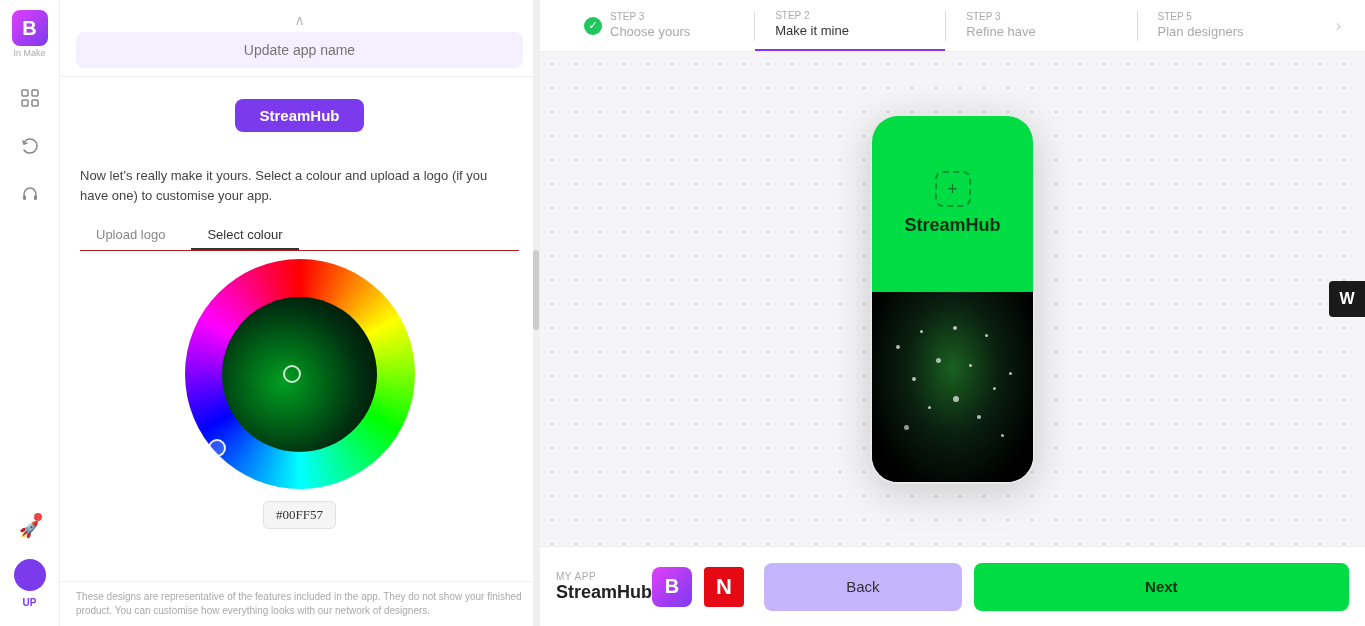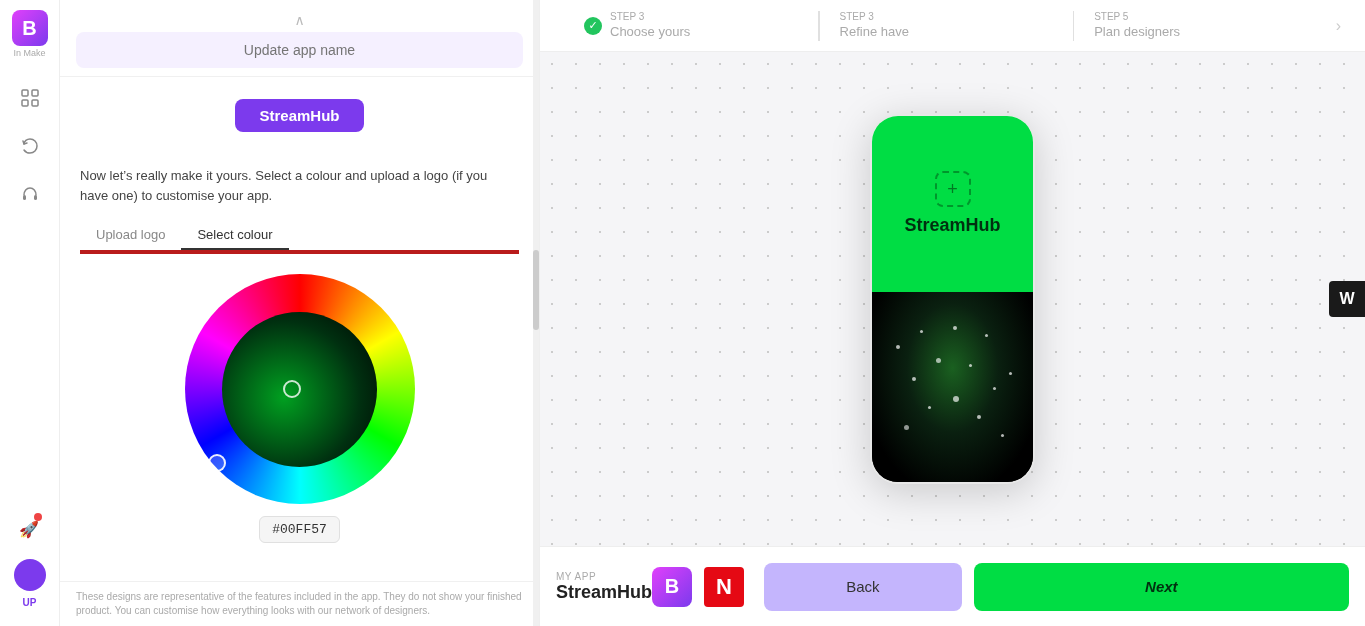--- a/index.html
+++ b/index.html
@@ -106,23 +106,23 @@
       overflow-y: auto;
     }
     .description-text {
       font-size: 13px;
       color: #444;
       line-height: 1.5;
       margin-bottom: 16px;
     }
     .tabs-row {
       display: flex;
-      gap: 0;
-      margin-bottom: 20px;
-      border-bottom: 4px solid #b91c1c;
+      gap: 10px;
+      margin-bottom: 8px;
+      border-bottom: 1px solid #b91c1c;
     }
     .tab-item {
       font-size: 13px;
       padding: 6px 16px;
       cursor: pointer;
       color: #888;
     }
     .tab-item.active {
       color: #333;
       border-bottom: 2px solid #333;
@@ -181,21 +181,21 @@
       left: 10%;
     }
     .color-input-wrap {
       margin-top: 12px;
       background: #f5f5f5;
       border: 1px solid #e0e0e0;
       border-radius: 6px;
       padding: 5px 12px;
       font-size: 13px;
       color: #333;
-      font-family: Liberation Mono, monospace;
+      font-family: Liberation Serif, serif;
     }
     .scrollbar-track {
       position: absolute;
       right: 0;
       top: 0;
       bottom: 0;
       width: 6px;
       background: #f0f0f0;
     }
     .scrollbar-thumb {
@@ -420,21 +420,20 @@
     .btn-next {
       width: 380px;
       height: 48px;
       background: #00dd44;
       border: none;
       border-radius: 8px;
       font-size: 15px;
       font-weight: 600;
       color: #003010;
       cursor: pointer;
-      font-style: italic;
     }
 
     
     .w-badge {
       position: absolute;
       right: 0;
       top: 50%;
       transform: translateY(-50%);
       background: #1a1a1a;
       color: #fff;
@@ -532,20 +531,26 @@
 
     <div class="step-item">
       <div class="step-check">✓</div>
       <div>
         <span class="step-num">STEP 3</span>
         <span class="step-label inactive">Choose yours</span>
       </div>
     </div>
     <div class="step-divider"></div>
 
+    <div class="step-item active">
+      <div>
+        <span class="step-num">STEP 2</span>
+        <span class="step-label">Make it mine</span>
+      </div>
+    </div>
     <div class="step-divider"></div>
 
     <div class="step-item">
       <div>
         <span class="step-num">STEP 3</span>
         <span class="step-label inactive">Refine have</span>
       </div>
     </div>
     <div class="step-divider"></div>
 

